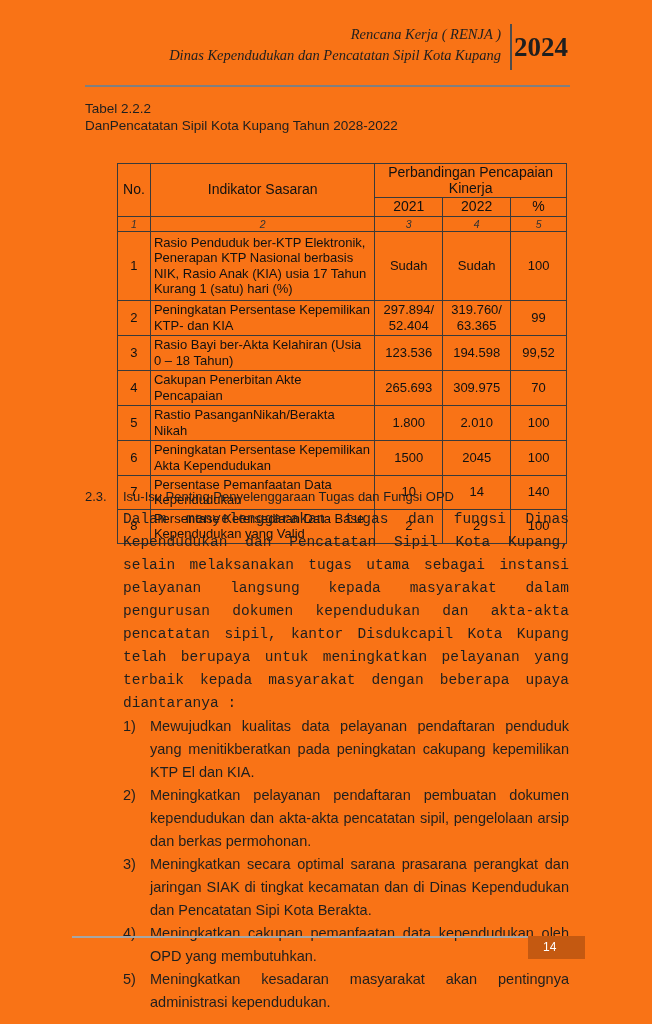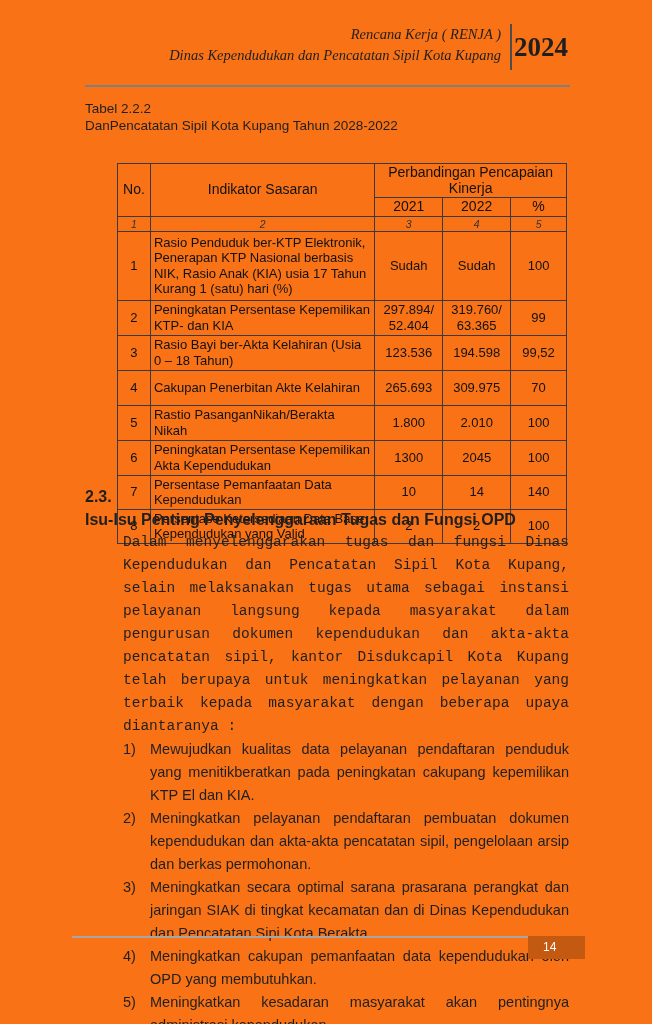--- a/index.html
+++ b/index.html
@@ -29,21 +29,21 @@
   table.cmp th{text-align:center;font-size:14px;}
   table.cmp tr.idx td{text-align:center;font-style:italic;font-size:10.5px;line-height:12px;color:#333;}
   table.cmp td.val{text-align:center;white-space:pre-line;}
   table.cmp td.ind{text-align:left;}
   table.cmp tr.tall td{height:66px;margin-top:30px;}
   table.cmp tr.std td{height:32px;}
   table.cmp tr.sm td{height:28px;}
 
   
   .section{position:absolute;left:85px;top:485px;width:484px;font-size:14.5px;line-height:23px;}
-  .sec-head{display:flex;font-weight:bold;font-size:16px;flex-direction:column;}
+  .sec-head{display:flex;font-weight:normal;font-size:13px;}
   .sec-num{width:38px;flex:none;}
   .sec-body{margin-left:38px;text-align:justify;font-family:Liberation Mono, monospace;}
   .list-item{display:flex;margin-left:38px;}
   .li-marker{width:27px;flex:none;}
   .li-text{flex:1;text-align:justify;}
 
   
   .footer-rule{position:absolute;left:72px;top:936px;width:456px;border-top:2px solid #a6a6a6;}
   .page-badge{position:absolute;left:528px;top:936px;width:57px;height:23px;background:#C45911;
               color:#ffffff;font-size:12px;line-height:23px;padding-left:15px;box-sizing:border-box;}
@@ -113,36 +113,36 @@
       </tr>
       <tr class="std">
         <td class="val">3</td>
         <td class="ind">Rasio Bayi ber-Akta Kelahiran (Usia 0 – 18 Tahun)</td>
         <td class="val">123.536</td>
         <td class="val">194.598</td>
         <td class="val">99,52</td>
       </tr>
       <tr class="std">
         <td class="val">4</td>
-        <td class="ind">Cakupan Penerbitan Akte Kelahiran</td>
+        <td class="ind">Cakupan Penerbitan Akte Pencapaian</td>
         <td class="val">265.693</td>
         <td class="val">309.975</td>
         <td class="val">70</td>
       </tr>
       <tr class="std">
         <td class="val">5</td>
         <td class="ind">Rastio PasanganNikah/Berakta Nikah</td>
         <td class="val">1.800</td>
         <td class="val">2.010</td>
         <td class="val">100</td>
       </tr>
       <tr class="std">
         <td class="val">6</td>
         <td class="ind">Peningkatan Persentase Kepemilikan Akta Kependudukan</td>
-        <td class="val">1300</td>
+        <td class="val">1500</td>
         <td class="val">2045</td>
         <td class="val">100</td>
       </tr>
       <tr class="sm">
         <td class="val">7</td>
         <td class="ind">Persentase Pemanfaatan Data Kependudukan</td>
         <td class="val">10</td>
         <td class="val">14</td>
         <td class="val">140</td>
       </tr>

